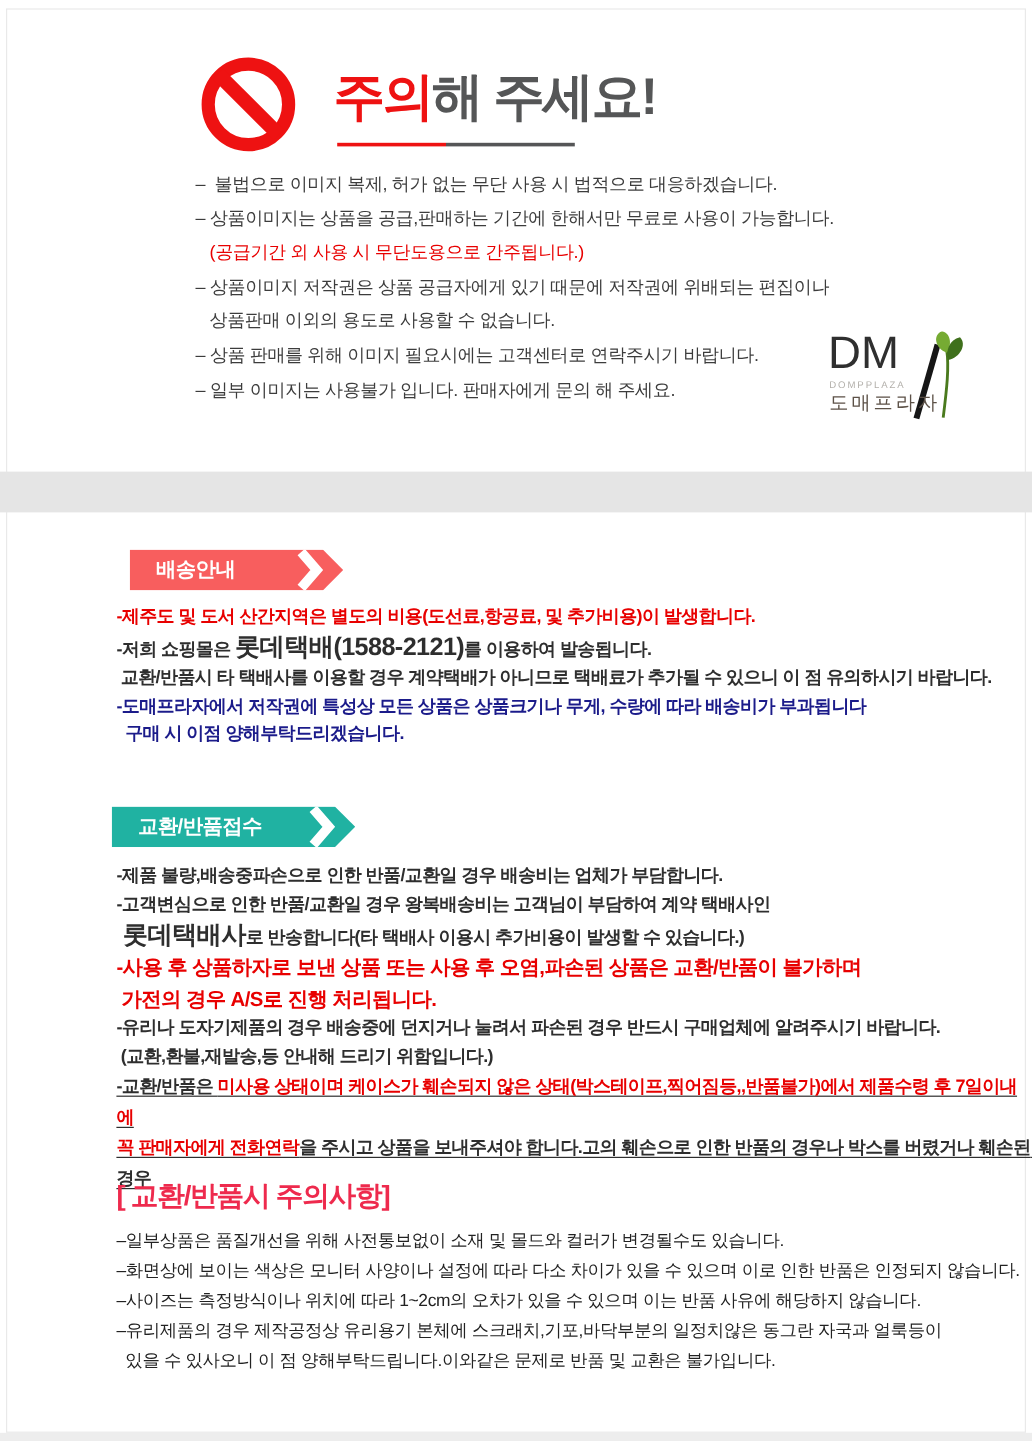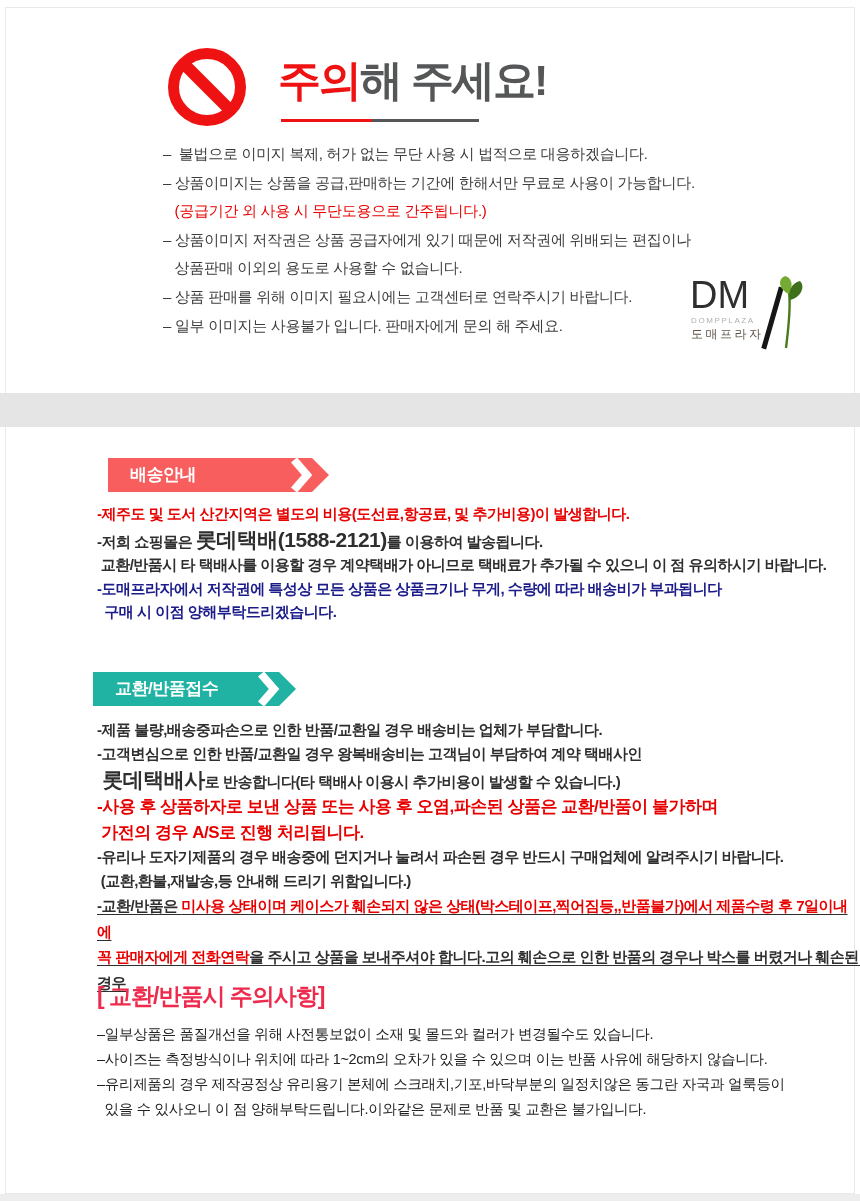--- a/index.html
+++ b/index.html
@@ -17,32 +17,32 @@
   .title-underline{position:absolute;left:281px;top:119px;width:198px;height:3px;
     background:linear-gradient(to right,#ee1212 0 46%,#555657 46% 100%);}
   .notice-lines{position:absolute;left:163px;top:140px;width:575px;font-size:15px;line-height:28.6px;color:#3c3c3c;letter-spacing:-0.3px;}
   .notice-lines .red{color:#f30000;}
   
   .logo{position:absolute;left:690px;top:280px;width:140px;height:90px;}
   .logo .dm{position:absolute;left:0;top:-6px;font-size:38px;font-weight:400;color:#2f2f2f;letter-spacing:0;}
   .logo .slash{position:absolute;left:80px;top:6px;width:5px;height:64px;background:#161616;transform:rotate(16deg);}
   .logo .sprout{position:absolute;left:84px;top:-4px;}
   .logo .sub{position:absolute;left:1px;top:36px;font-size:8px;letter-spacing:1.6px;color:#b3b0ab;}
-  .logo .kor{position:absolute;left:1px;top:46px;font-size:12px;letter-spacing:2.5px;color:#5c5147;}
+  .logo .kor{position:absolute;left:1px;top:46px;font-size:16px;letter-spacing:2.5px;color:#5c5147;}
   
   .gray-band{position:absolute;left:0;right:0;top:393px;height:34px;background:#e5e5e5;}
   .bottom-strip{position:absolute;left:0;right:0;top:1194px;height:7px;background:#ededed;}
   
   .ribbon{position:absolute;height:34px;color:#fff;font-weight:700;font-size:17px;letter-spacing:-0.5px;}
   .ribbon .bg{position:absolute;inset:0;clip-path:polygon(0 0,calc(100% - 17px) 0,100% 50%,calc(100% - 17px) 100%,0 100%);}
   .ribbon.ship .bg{background:#f85e5e;}
   .ribbon.ret .bg{background:#20b2a2;}
   .ribbon .lbl{position:absolute;left:22px;top:0;line-height:34px;}
   .ribbon .chev{position:absolute;right:15px;top:0;}
-  .ribbon-ship{left:108px;top:458px;width:178px;padding-left:43px;}
+  .ribbon-ship{left:108px;top:458px;width:178px;}
   .ribbon-ret{left:93px;top:672px;width:203px;}
   
   .lines .line{white-space:pre-wrap;}
   .ship-lines{position:absolute;left:97px;top:502px;width:762px;font-size:15px;font-weight:700;line-height:23.5px;letter-spacing:-0.5px;color:#2e2e2e;}
   .ret-lines{position:absolute;left:97px;top:718px;width:762px;font-size:15px;font-weight:700;line-height:24px;letter-spacing:-0.5px;color:#2e2e2e;}
   .lines .red{color:#e80000;}
   .lines .navy{color:#1b1b8a;}
   .lines .lg{font-size:21px;line-height:27px;}
   .lines .line.redlg{color:#e80000;font-size:17px;line-height:25.5px;}
   .lines .line.ul{text-decoration:underline;text-underline-offset:3px;line-height:25.5px;}
@@ -121,20 +121,21 @@
         <div class="line"><span> (교환,환불,재발송,등 안내해 드리기 위함입니다.)</span></div>
         <div class="line ul"><span>-교환/반품은 </span><span class="red">미사용 상태이며 케이스가 훼손되지 않은 상태(박스테이프,찍어짐등,,반품불가)에서 제품수령 후 7일이내에</span></div>
         <div class="line ul"><span class="red">꼭 판매자에게 전화연락</span><span>을 주시고 상품을 보내주셔야 합니다.고의 훼손으로 인한 반품의 경우나 박스를 버렸거나 훼손된 경우</span></div>
       </div>
   </div>
 
   <div>
     <div class="caution-heading">[ 교환/반품시 주의사항]</div>
     <div class="caution-lines lines">
         <div class="line"><span>–일부상품은 품질개선을 위해 사전통보없이 소재 및 몰드와 컬러가 변경될수도 있습니다.</span></div>
+        <div class="line"><span>–화면상에 보이는 색상은 모니터 사양이나 설정에 따라 다소 차이가 있을 수 있으며 이로 인한 반품은 인정되지 않습니다.</span></div>
         <div class="line"><span>–사이즈는 측정방식이나 위치에 따라 1~2cm의 오차가 있을 수 있으며 이는 반품 사유에 해당하지 않습니다.</span></div>
         <div class="line"><span>–유리제품의 경우 제작공정상 유리용기 본체에 스크래치,기포,바닥부분의 일정치않은 동그란 자국과 얼룩등이</span></div>
         <div class="line"><span>  있을 수 있사오니 이 점 양해부탁드립니다.이와같은 문제로 반품 및 교환은 불가입니다.</span></div>
       </div>
   </div>
 
   <div class="bottom-strip"></div>
 </div>
 
 </body></html>

